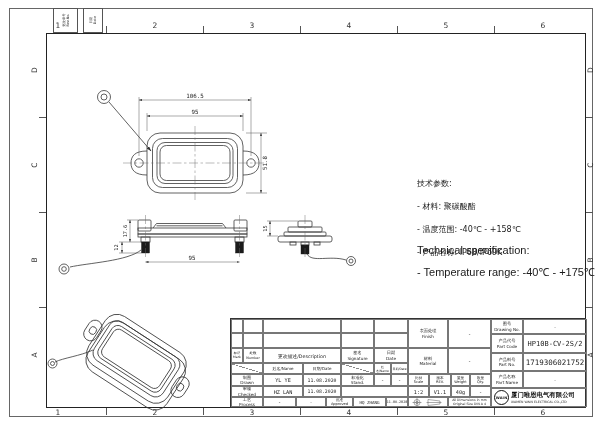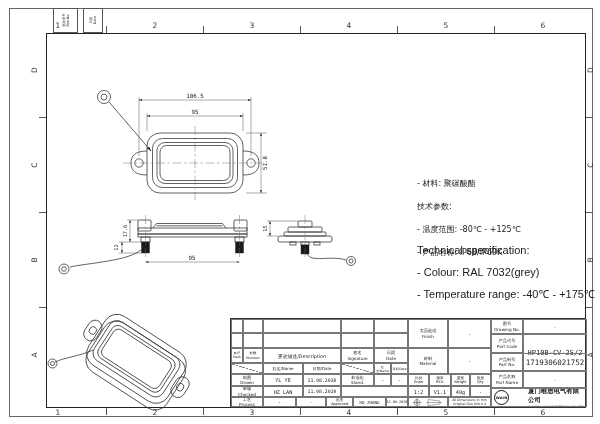--- a/index.html
+++ b/index.html
@@ -17,21 +17,21 @@
   .revstrip{position:absolute;border:0.5px solid #555;display:flex;align-items:center;justify-content:center;}
   .revstrip span{transform:rotate(-90deg);font-size:3.4px;line-height:1.2;white-space:pre-line;text-align:center;color:#333;}
   
   #tb{position:absolute;left:230px;top:318px;width:356px;height:90px;border:1px solid #333;}
   .cell{position:absolute;border:0.5px solid #777;display:flex;align-items:center;justify-content:center;
         text-align:center;overflow:hidden;color:#1d1d1d;}
   .lbl{font-size:4.2px;line-height:1.2;white-space:pre-line;}
   .val{font-size:5.2px;font-family:"DejaVu Sans Mono","DejaVu Sans",monospace;}
   .diag{background:linear-gradient(to top right,transparent calc(50% - 0.4px),#888 calc(50% - 0.4px),#888 calc(50% + 0.4px),transparent calc(50% + 0.4px));}
   .note{font-size:3.2px;line-height:1.35;white-space:pre-line;}
-  .company{display:flex;align-items:center;justify-content:flex-start;gap:19px;padding:1px 2px;}
+  .company{display:flex;align-items:center;justify-content:flex-start;gap:2px;padding:1px 2px;}
   .wainlogo{width:15px;height:15px;border:1.4px solid #111;border-radius:50%;display:flex;align-items:center;
             justify-content:center;font-size:3.6px;font-weight:bold;letter-spacing:0.2px;flex:0 0 auto;color:#111;}
   .coname{display:flex;flex-direction:column;align-items:flex-start;text-align:left;}
   .co-cn{font-size:6.4px;font-weight:bold;color:#111;}
   .co-en{font-size:3.2px;color:#222;transform-origin:left center;}
   
   .spec{position:absolute;white-space:pre-line;color:#1a1a1a;}
   .spec-cn{font-size:8px;line-height:11.5px;}
   .spec-en{font-size:11px;line-height:11px;font-family:Liberation Sans, sans-serif;}
   
@@ -204,28 +204,27 @@
       <rect class="ln" x="137" y="50" width="14" height="22" rx="7"></rect>
       <ellipse class="ln" cx="144" cy="61" rx="3.5" ry="4"></ellipse>
       <rect class="ln" x="45" y="32" width="94" height="58" rx="14"></rect>
       <rect class="ln" x="51" y="38" width="82" height="46" rx="9"></rect>
       <rect class="ln" x="55" y="42" width="74" height="38" rx="7"></rect>
       <rect class="ln" x="58" y="45" width="68" height="32" rx="6"></rect>
     </g>
   </svg>
 
   <div class="spec spec-cn" style="left:417px;top:166px;">
+    <div>技术参数:</div>
     <div>- 材料: 聚碳酸酯</div>
-    <div>技术参数:</div>
-    <div>- 温度范围: -80℃ - +125℃</div>
+    <div>- 温度范围: -40℃ - +158℃</div>
     <div>- 产品名称: IP68/IP69K</div>
   </div>
   <div class="spec spec-en" style="left:417px;top:234px;">
     <div>Technical specification:</div>
-    <div>- Colour: RAL 7032(grey)</div>
     <div>- Temperature range: -40℃ - +175℃</div>
   </div>
 
   <div id="tb">
 
     <div class="cell" style="left:0;top:0;width:12px;height:14px;"></div>
     <div class="cell" style="left:12px;top:0;width:20px;height:14px;"></div>
     <div class="cell" style="left:32px;top:0;width:78px;height:14px;"></div>
     <div class="cell" style="left:110px;top:0;width:33px;height:14px;"></div>
     <div class="cell" style="left:143px;top:0;width:34px;height:14px;"></div>
@@ -305,21 +304,21 @@
       </svg>
     </div>
     <div class="cell note" style="left:217px;top:78px;width:43px;height:10px;">All Dimensions in mm
 Original Size DIN A 4</div>
 
     <div class="cell lbl" style="left:260px;top:0;width:32px;height:15px;">图号
 Drawing No.</div>
     <div class="cell val" style="left:292px;top:0;width:64px;height:15px;">-</div>
     <div class="cell lbl" style="left:260px;top:15px;width:32px;height:19px;">产品代号
 Part Code</div>
-    <div class="cell val" style="left:292px;top:15px;width:64px;height:37px;font-size:7px;">HP10B-CV-2S/2</div>
+    <div class="cell val" style="left:292px;top:15px;width:64px;height:19px;font-size:7px;">HP10B-CV-2S/2</div>
     <div class="cell lbl" style="left:260px;top:34px;width:32px;height:18px;">产品料号
 Part No.</div>
     <div class="cell val" style="left:292px;top:34px;width:64px;height:18px;font-size:7.5px;">1719306021752</div>
     <div class="cell lbl" style="left:260px;top:52px;width:32px;height:17px;">产品名称
 Part Name</div>
     <div class="cell val" style="left:292px;top:52px;width:64px;height:17px;">-</div>
     <div class="cell company" style="left:260px;top:69px;width:96px;height:19px;">
       <div class="wainlogo">WAIN</div>
       <div class="coname">
         <span class="co-cn">厦门唯恩电气有限公司</span>

